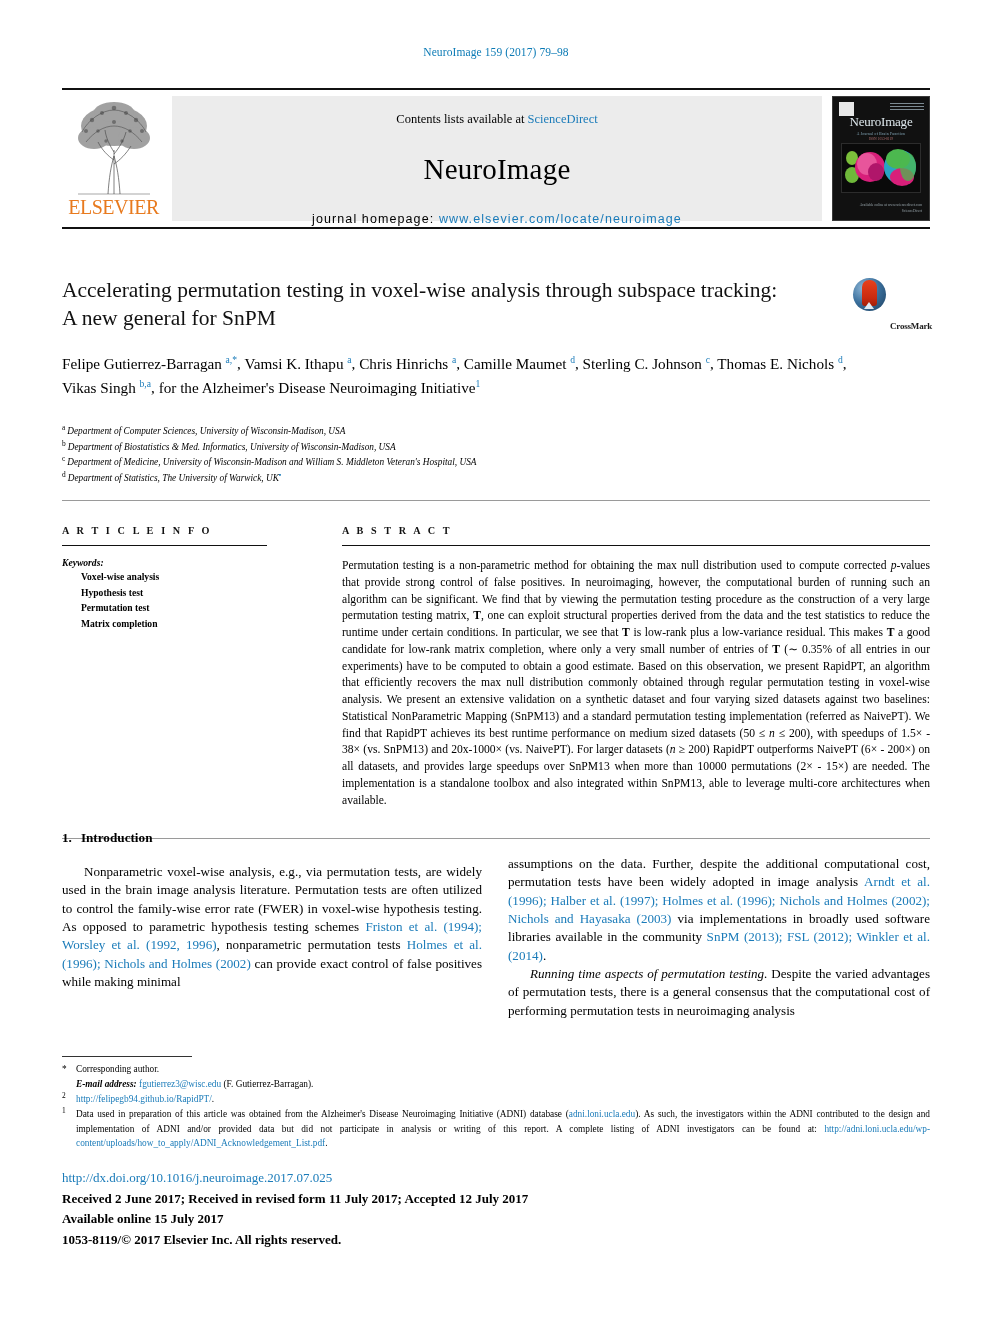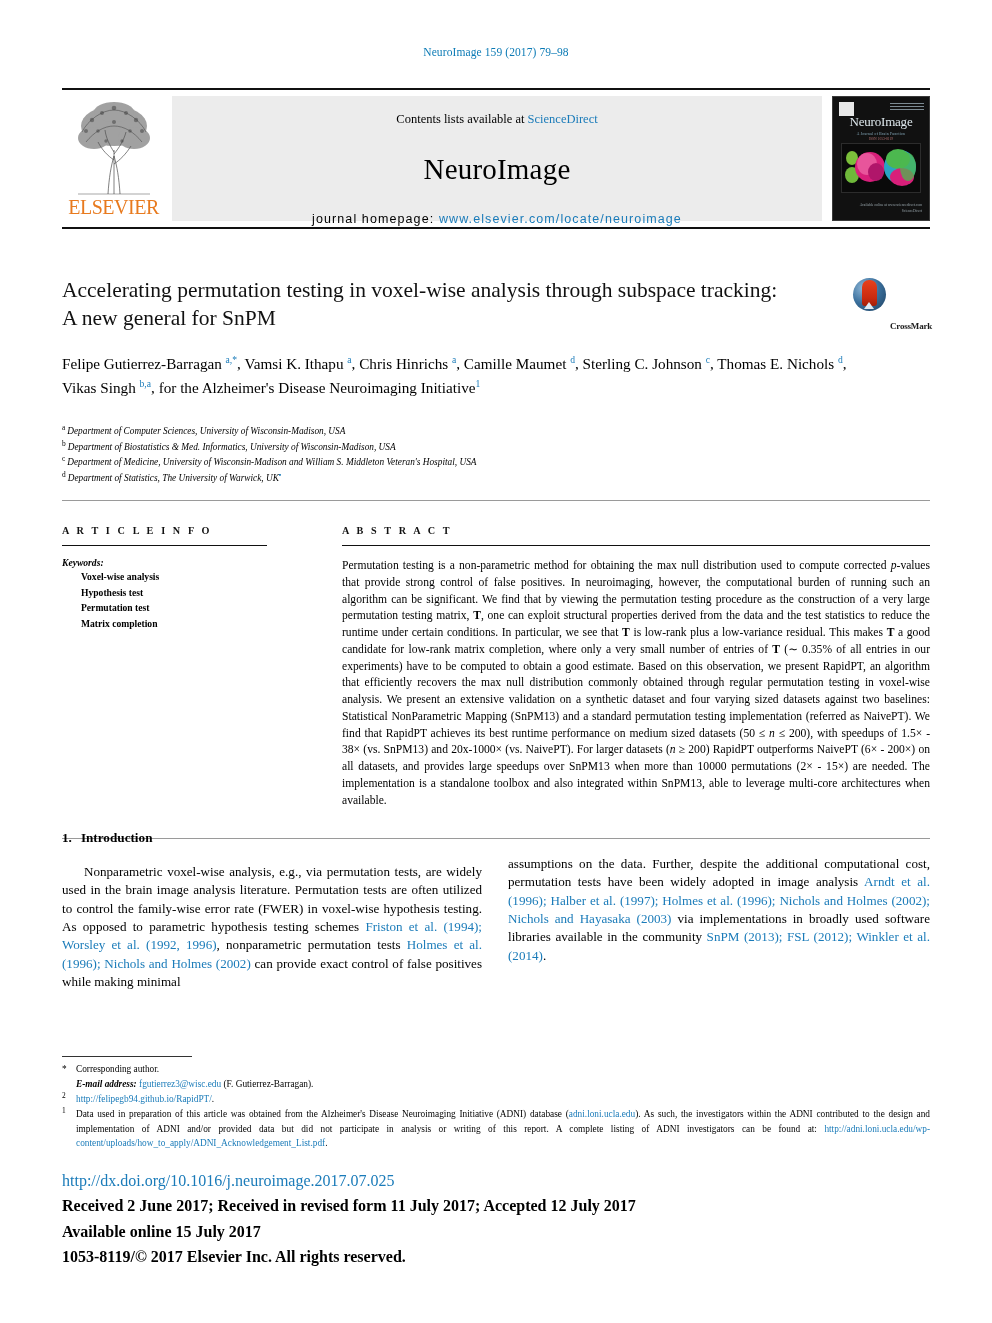--- a/index.html
+++ b/index.html
@@ -394,21 +394,21 @@
   }
   .link { color: #1a7bb9; }
   .email-label { font-style: italic; font-weight: bold; }
 
   
   .bottom-block {
     position: absolute;
     left: 62px;
     top: 1168px;
     width: 600px;
-    font-size: 16px;
+    font-size: 13px;
     line-height: 1.58;
     font-weight: bold;
     font-family: "Liberation Serif", serif;
   }
   .bottom-block .doi { color: #1a7bb9; font-weight: normal; }
 </style>
 </head>
 <body>
 
 <div class="page">
@@ -554,20 +554,21 @@
 
   <div class="body-left">
     <div class="h1">
       <span class="num">1.</span><span>Introduction</span>
     </div>
     <div class="para">Nonparametric voxel-wise analysis, e.g., via permutation tests, are widely used in the brain image analysis literature. Permutation tests are often utilized to control the family-wise error rate (FWER) in voxel-wise hypothesis testing. As opposed to parametric hypothesis testing schemes <span class="cit">Friston et al. (1994); Worsley et al. (1992, 1996)</span>, nonparametric permutation tests <span class="cit">Holmes et al. (1996); Nichols and Holmes (2002)</span> can provide exact control of false positives while making minimal</div>
   </div>
 
   <div class="body-right">
     <div class="para noindent">assumptions on the data. Further, despite the additional computational cost, permutation tests have been widely adopted in image analysis <span class="cit">Arndt et al. (1996); Halber et al. (1997); Holmes et al. (1996); Nichols and Holmes (2002); Nichols and Hayasaka (2003)</span> via implementations in broadly used software libraries available in the community <span class="cit">SnPM (2013); FSL (2012); Winkler et al. (2014)</span>.</div>
+    <div class="para"><span class="it">Running time aspects of permutation testing.</span> Despite the varied advantages of permutation tests, there is a general consensus that the computational cost of performing permutation tests in neuroimaging analysis</div>
   </div>
 
   <div class="foot-rule"></div>
   <div class="footnotes">
 
     <div class="fn">
       <span class="mark">*</span>
       <span>Corresponding author.</span>
     </div>
 

